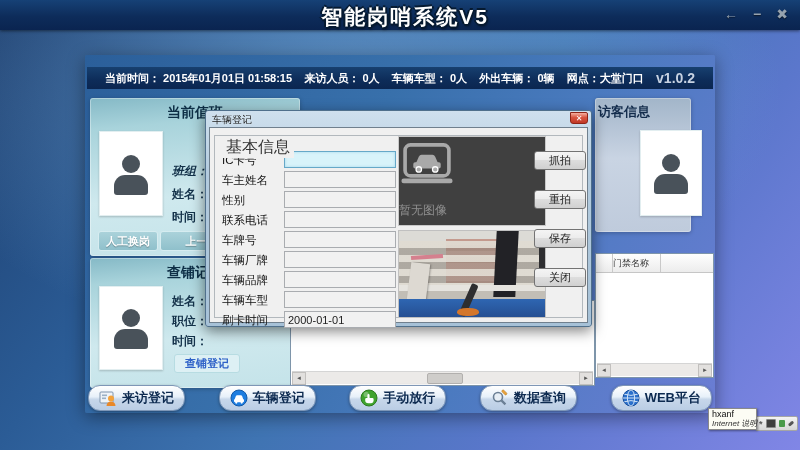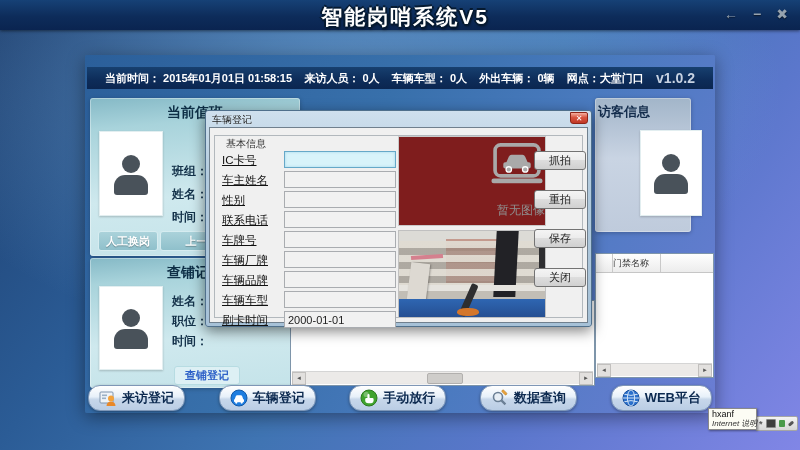--- a/index.html
+++ b/index.html
@@ -71,28 +71,28 @@
   .dialog{position:absolute;left:205px;top:110px;width:387px;height:217px;z-index:50;
     background:linear-gradient(180deg,#cfe0ee 0%,#b3cbde 30%,#a6c1d7 100%);
     border:1px solid #50708c;border-radius:3px;box-shadow:0 4px 14px rgba(0,0,0,.5);box-sizing:border-box;}
   .dlg-titlebar{height:16px;position:relative;}
   .dlg-title{position:absolute;left:6px;top:2px;font-size:10px;color:#1a1a1a;text-shadow:0 0 2px #eaf2f8;}
   .dlg-close{position:absolute;right:3px;top:1px;width:18px;height:12px;border-radius:0 2px 3px 3px;
     background:linear-gradient(180deg,#f5b0a0 0%,#d85540 45%,#c03826 100%);
     border:1px solid #8e2518;color:#fff;font-size:8px;line-height:12px;text-align:center;cursor:pointer;box-sizing:border-box;}
   .dlg-client{position:absolute;left:3px;right:3px;top:16px;bottom:3px;background:#f0f0f0;border:1px solid #70808e;}
   .groupbox{position:absolute;left:4px;top:7px;right:4px;bottom:4px;border:1px solid #b2b8bd;}
-  .group-label{position:absolute;top:9px;left:12px;background:#f0f0f0;padding:0 4px;font-size:10px;color:#333;z-index:2;}
+  .group-label{position:absolute;top:9px;left:12px;background:#f0f0f0;padding:0 4px;font-size:16px;color:#333;z-index:2;}
   .frow{position:absolute;left:12px;height:18px;}
-  .flab{position:absolute;left:0;top:2px;width:60px;font-size:11.5px;color:#111;white-space:nowrap;text-decoration:underline;}
+  .flab{position:absolute;left:0;top:2px;width:60px;font-size:11.5px;color:#111;white-space:nowrap;}
   .fld{position:absolute;left:62px;top:0;width:104px;height:15px;border:1px solid #a9acb0;background:#f1f1f1;
     font-size:11px;color:#222;padding:0 3px;font-family:inherit;box-sizing:content-box;}
   .fld.ic{background:#d8f3fa;border:1px solid #66a8c8;box-shadow:inset 0 0 3px #a5d8ea;}
-  .noimg{position:absolute;left:188px;top:8px;width:146px;height:88px;background:#7f1d1d;border:1px solid #c9c9c9;
-    display:flex;flex-direction:column;align-items:flex-end;justify-content:center;gap:17px;}
+  .noimg{position:absolute;left:188px;top:8px;width:146px;height:88px;background:#404040;border:1px solid #c9c9c9;
+    display:flex;flex-direction:column;align-items:flex-start;justify-content:center;gap:17px;}
   .noimg-text{font-size:12px;color:#8f8f8f;}
   .cam{position:absolute;left:188px;top:102px;width:146px;height:86px;border:1px solid #c0c0c0;overflow:hidden;background:#c2beb6;}
   .cam div{position:absolute;}
   .cam .ceiling{left:0;top:0;width:100%;height:10px;background:#dcdbd6;}
   .cam .bricks{left:32%;top:8px;width:48%;height:44px;background:repeating-linear-gradient(180deg,#c49a8e 0 6px,#b4897c 6px 12px);}
   .cam .glass{left:0;top:10px;width:100%;height:46px;
     background:repeating-linear-gradient(180deg,rgba(226,222,213,.9) 0 7px,rgba(150,144,136,.45) 7px 14px);}
   .cam .pillar{left:66%;top:0;width:15%;height:66px;background:#222226;transform:skewX(-3deg);}
   .cam .edge{right:0;top:0;width:4%;height:60px;background:#2e2e30;}
   .cam .frame{left:0;top:54px;width:100%;height:6px;background:#e6e4df;}
@@ -140,36 +140,36 @@
       <span><span>外出车辆：</span> <span>0辆</span></span>
       <span><span>网点：</span><span>大堂门口</span></span>
       <span class="sb-version">v1.0.2</span>
     </div>
 
     <div class="panel teal" style="left:5px;top:43px;width:210px;height:158px;">
       <div class="panel-title">当前值班</div>
       <div class="photo" style="left:9px;top:33px;width:62px;height:83px;">
         <div class="avatar"></div>
       </div>
-      <div class="flabel" style="left:82px;top:65px;">班组：</div>
+      <div class="flabel" style="left:82px;top:65px;font-style:italic;">班组：</div>
       <div class="flabel" style="left:82px;top:88px;">姓名：</div>
       <div class="flabel" style="left:82px;top:111px;">时间：</div>
       <div class="tbtn" style="left:8px;top:133px;width:58px;">人工换岗</div>
       <div class="tbtn" style="left:70px;top:133px;width:82px;">上一个</div>
     </div>
 
     <div class="panel teal" style="left:5px;top:203px;width:210px;height:130px;">
       <div class="panel-title">查铺记录</div>
       <div class="photo" style="left:9px;top:28px;width:62px;height:82px;">
         <div class="avatar"></div>
       </div>
       <div class="flabel" style="left:82px;top:35px;">姓名：</div>
       <div class="flabel" style="left:82px;top:55px;">职位：</div>
       <div class="flabel" style="left:82px;top:75px;">时间：</div>
-      <div class="linkbtn" style="left:84px;top:96px;width:64px;margin-top:12px;">查铺登记</div>
+      <div class="linkbtn" style="left:84px;top:96px;width:64px;">查铺登记</div>
     </div>
 
     <div class="wtable" style="left:205px;top:245px;width:303px;height:84px;">
       <div class="hscroll">
         <div class="harrow left">◄</div>
         <div class="hthumb"></div>
         <div class="harrow right">►</div>
       </div>
     </div>
 

